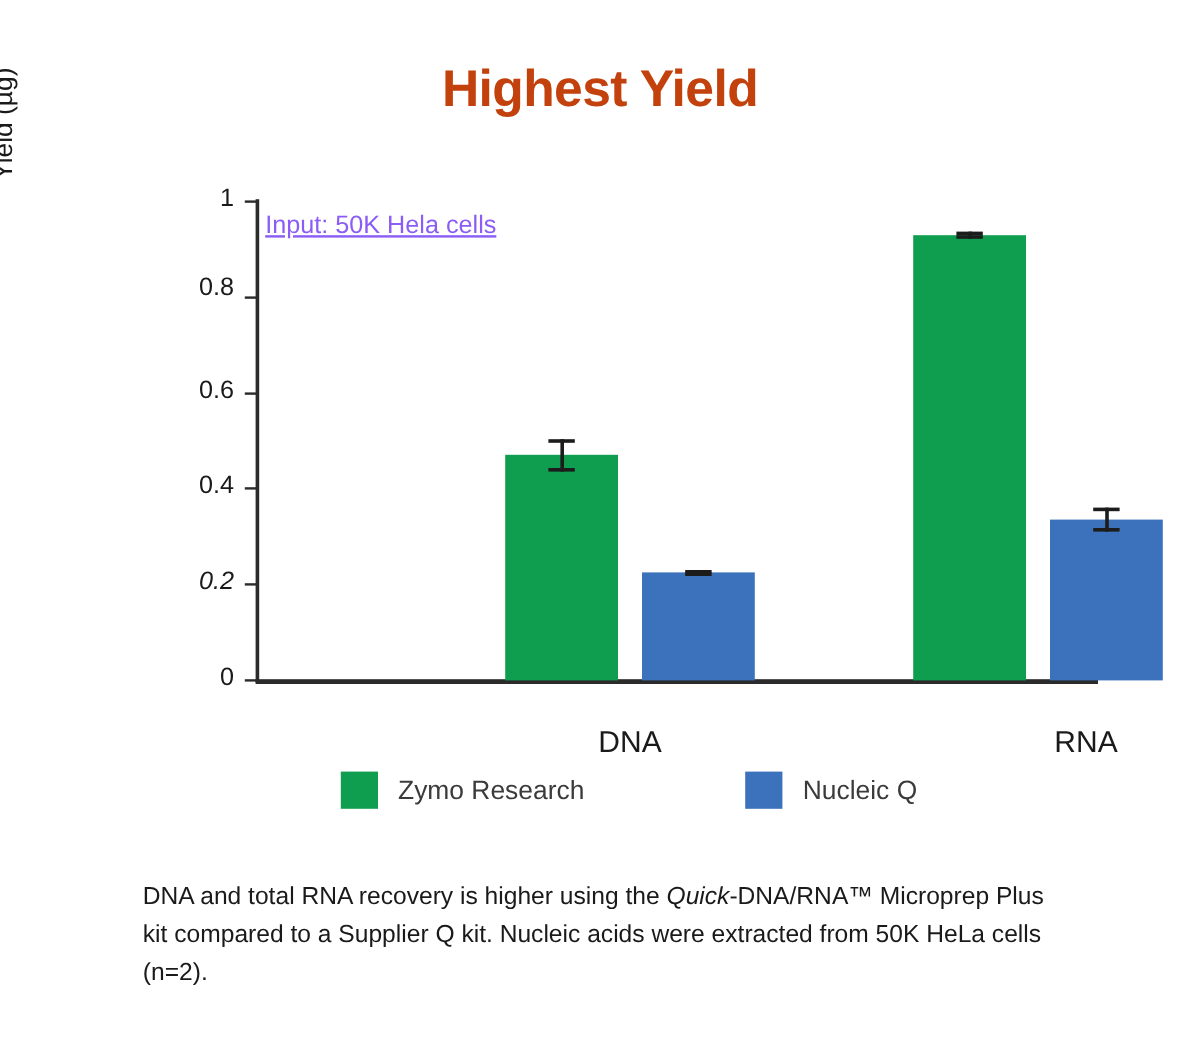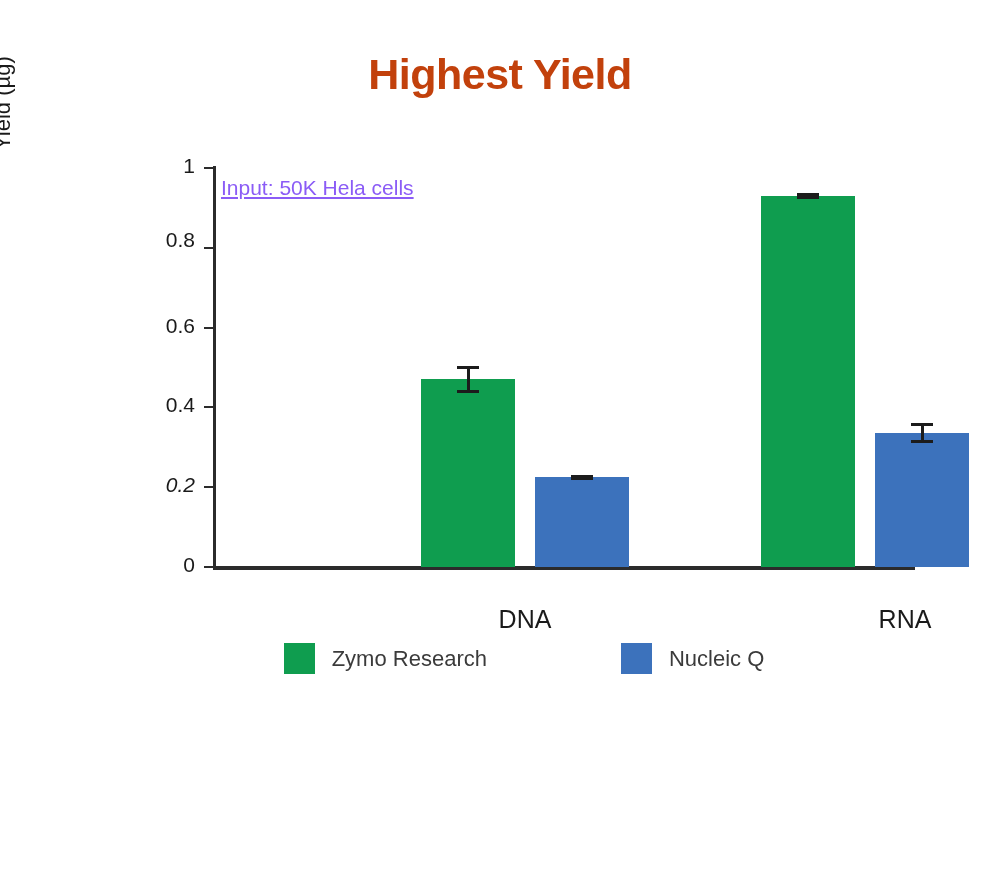--- a/index.html
+++ b/index.html
@@ -232,14 +232,17 @@
     <div class="legend-item">
       <span class="legend-swatch" style="background: rgb(15, 157, 79);"></span>
       <span class="legend-text">Zymo Research</span>
     </div>
     <div class="legend-item">
       <span class="legend-swatch" style="background: rgb(60, 114, 188);"></span>
       <span class="legend-text">Nucleic Q</span>
     </div>
   </div>
 
+  <div class="caption">
+    <span>DNA and total RNA recovery is higher using the </span><span class="it">Quick</span><span>-DNA/RNA™ Microprep Plus kit compared to a Supplier Q kit. Nucleic acids were extracted from 50K HeLa cells (n=2).</span>
+  </div>
 
 </div>
 
 </body></html>

